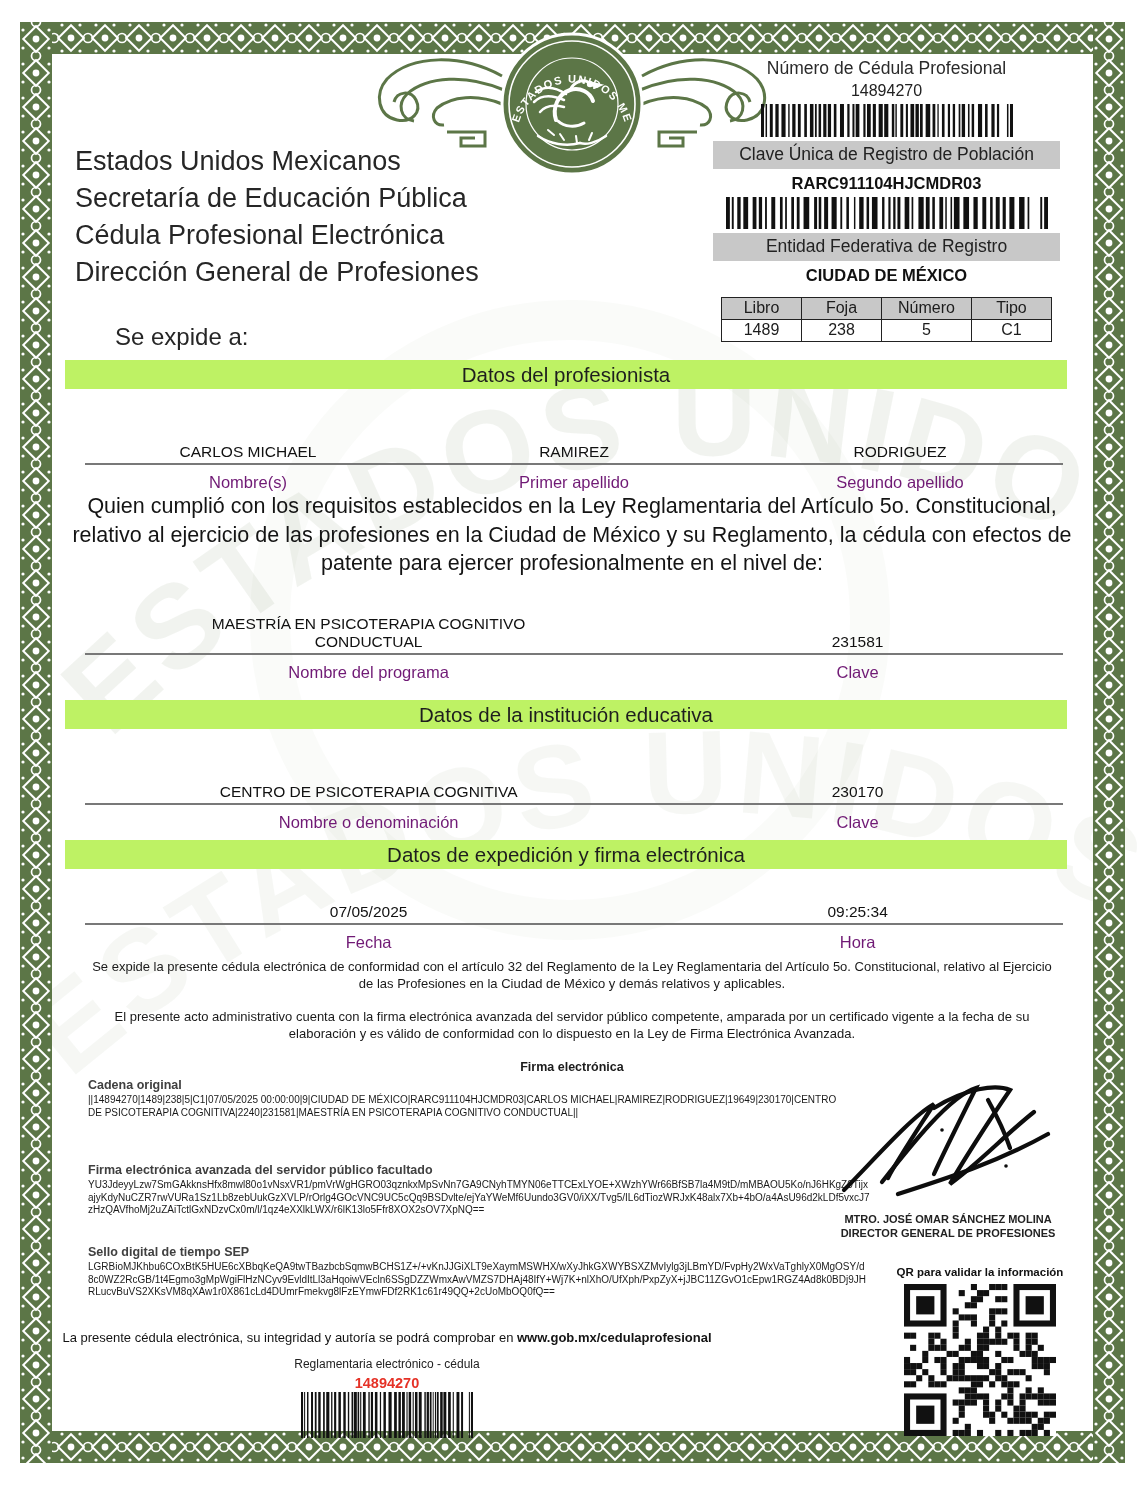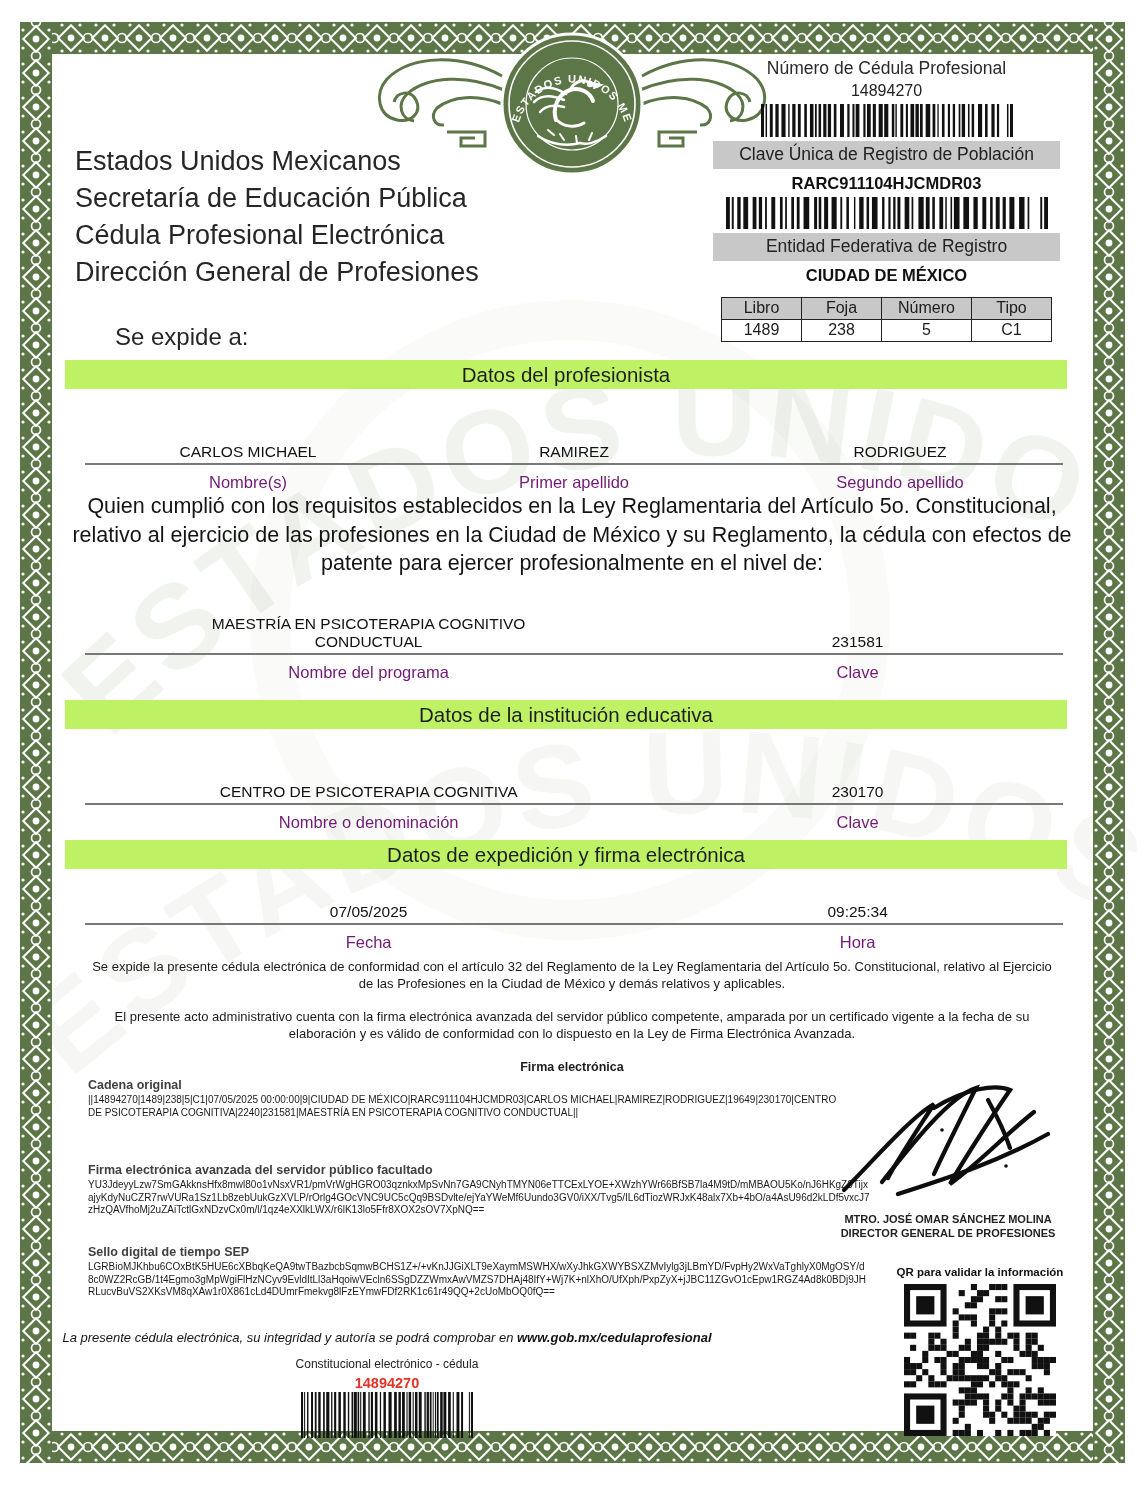--- a/index.html
+++ b/index.html
@@ -74,21 +74,21 @@
   .officer { position:absolute; left:828px; top:1212px; width:240px; text-align:center; z-index:4; }
   .officer div { font-size:11px; font-weight:bold; line-height:14px; color:#222; }
 
   
   .qr-wrap { position:absolute; left:890px; top:1266px; width:180px; text-align:center; z-index:4; }
   .qr-label { font-size:11.5px; font-weight:bold; color:#111; }
   .qr-box { width:152px; height:152px; margin:6px auto 0; }
 
   
   .footer { position:absolute; left:62px; top:1330px; width:650px; text-align:center; z-index:4; }
-  .footer .verify { font-size:13px; color:#141414;font-style:italic; }
+  .footer .verify { font-size:13px; color:#141414; }
   .footer .verify b { font-weight:bold; }
   .footer .ident { font-size:12px; margin-top:12px; color:#222; }
   .footer .red-num { font-size:14.5px; font-weight:bold; margin-top:4px; }
   .bc-3 { width:172px; height:46px; margin:1px auto 0; }
 </style>
 </head>
 <body>
 
 <div class="page">
 
@@ -651,21 +651,21 @@
           <rect x="0" y="108" width="42" height="42" fill="#111"></rect>
           <rect x="6" y="114" width="30" height="30" fill="#fff"></rect>
           <rect x="12" y="120" width="18" height="18" fill="#111"></rect>
         </svg></div>
   </div>
 
   <div class="footer">
     <div class="verify">
       <span>La presente cédula electrónica, su integridad y autoría se podrá comprobar en </span><b>www.gob.mx/cedulaprofesional</b>
     </div>
-    <div class="ident">Constitucional electrónico - cédula</div>
+    <div class="ident">Reglamentaria electrónico - cédula</div>
     <div class="red-num" id="red-num" style="color: rgb(229, 49, 38);">14894270</div>
     <div class="barcode bc-3"><svg viewBox="0 0 200 40" preserveAspectRatio="none" style="width: 100%; height: 100%;">
           <rect x="0" y="0" width="2.4" height="40" fill="#111"></rect>
           <rect x="3.6" y="0" width="1.2" height="40" fill="#111"></rect>
           <rect x="7" y="0" width="1.6775754903443159" height="40" fill="#111"></rect>
           <rect x="11.675091481674462" y="0" width="2.3024397547356785" height="40" fill="#111"></rect>
           <rect x="16.043486256524922" y="0" width="2.0601233456283805" height="40" fill="#111"></rect>
           <rect x="20.055142203718425" y="0" width="2.810968134831637" height="40" fill="#111"></rect>
           <rect x="25.67810165109113" y="0" width="1.9430172396823764" height="40" fill="#111"></rect>
           <rect x="29.362371628638357" y="0" width="3.6232259077019986" height="40" fill="#111"></rect>

